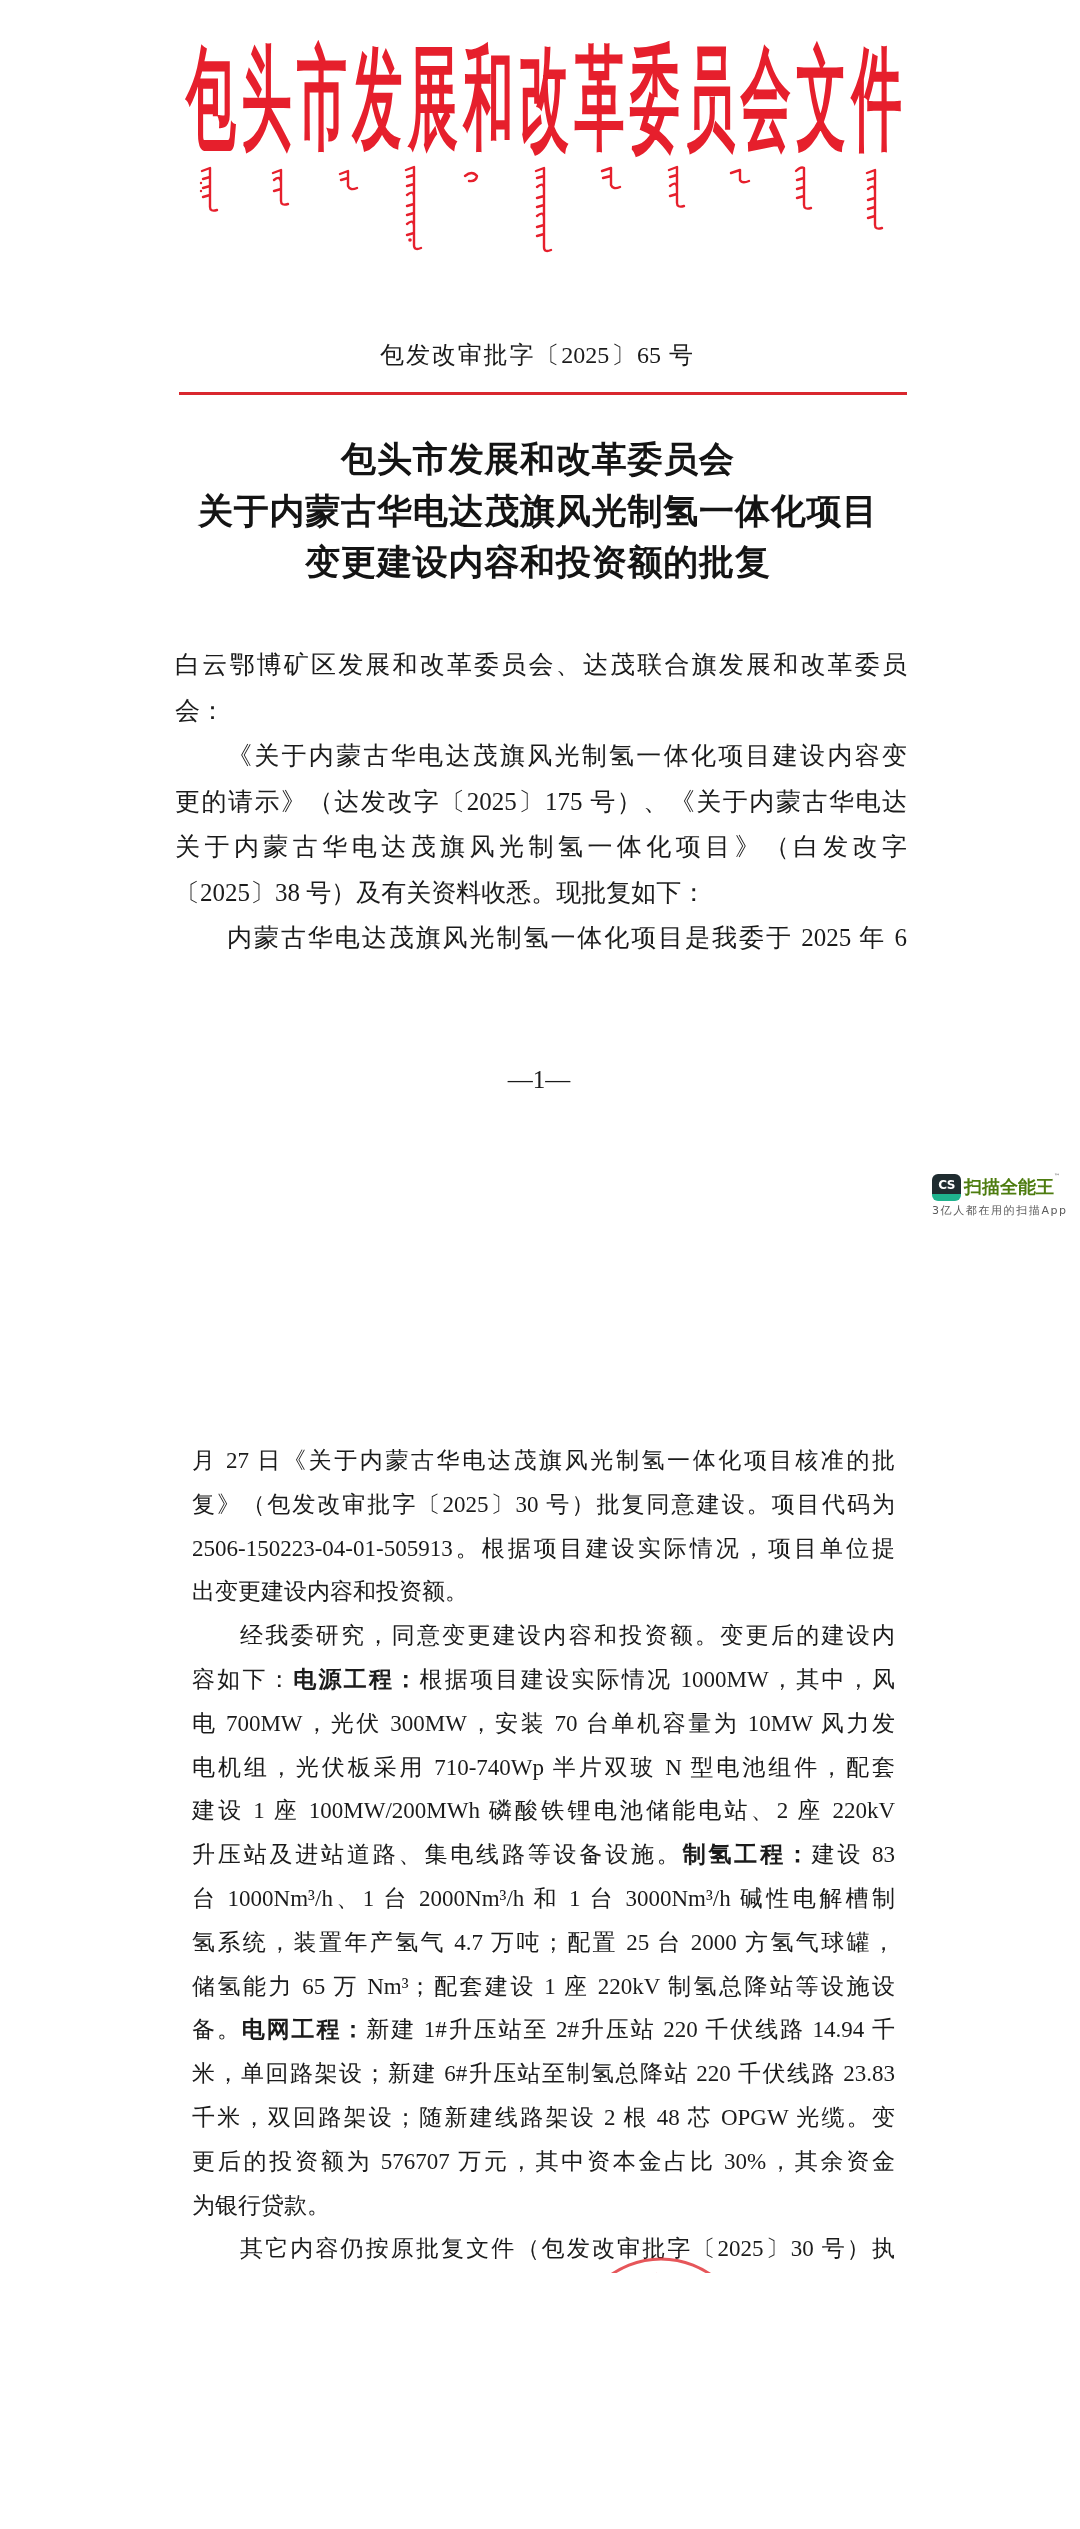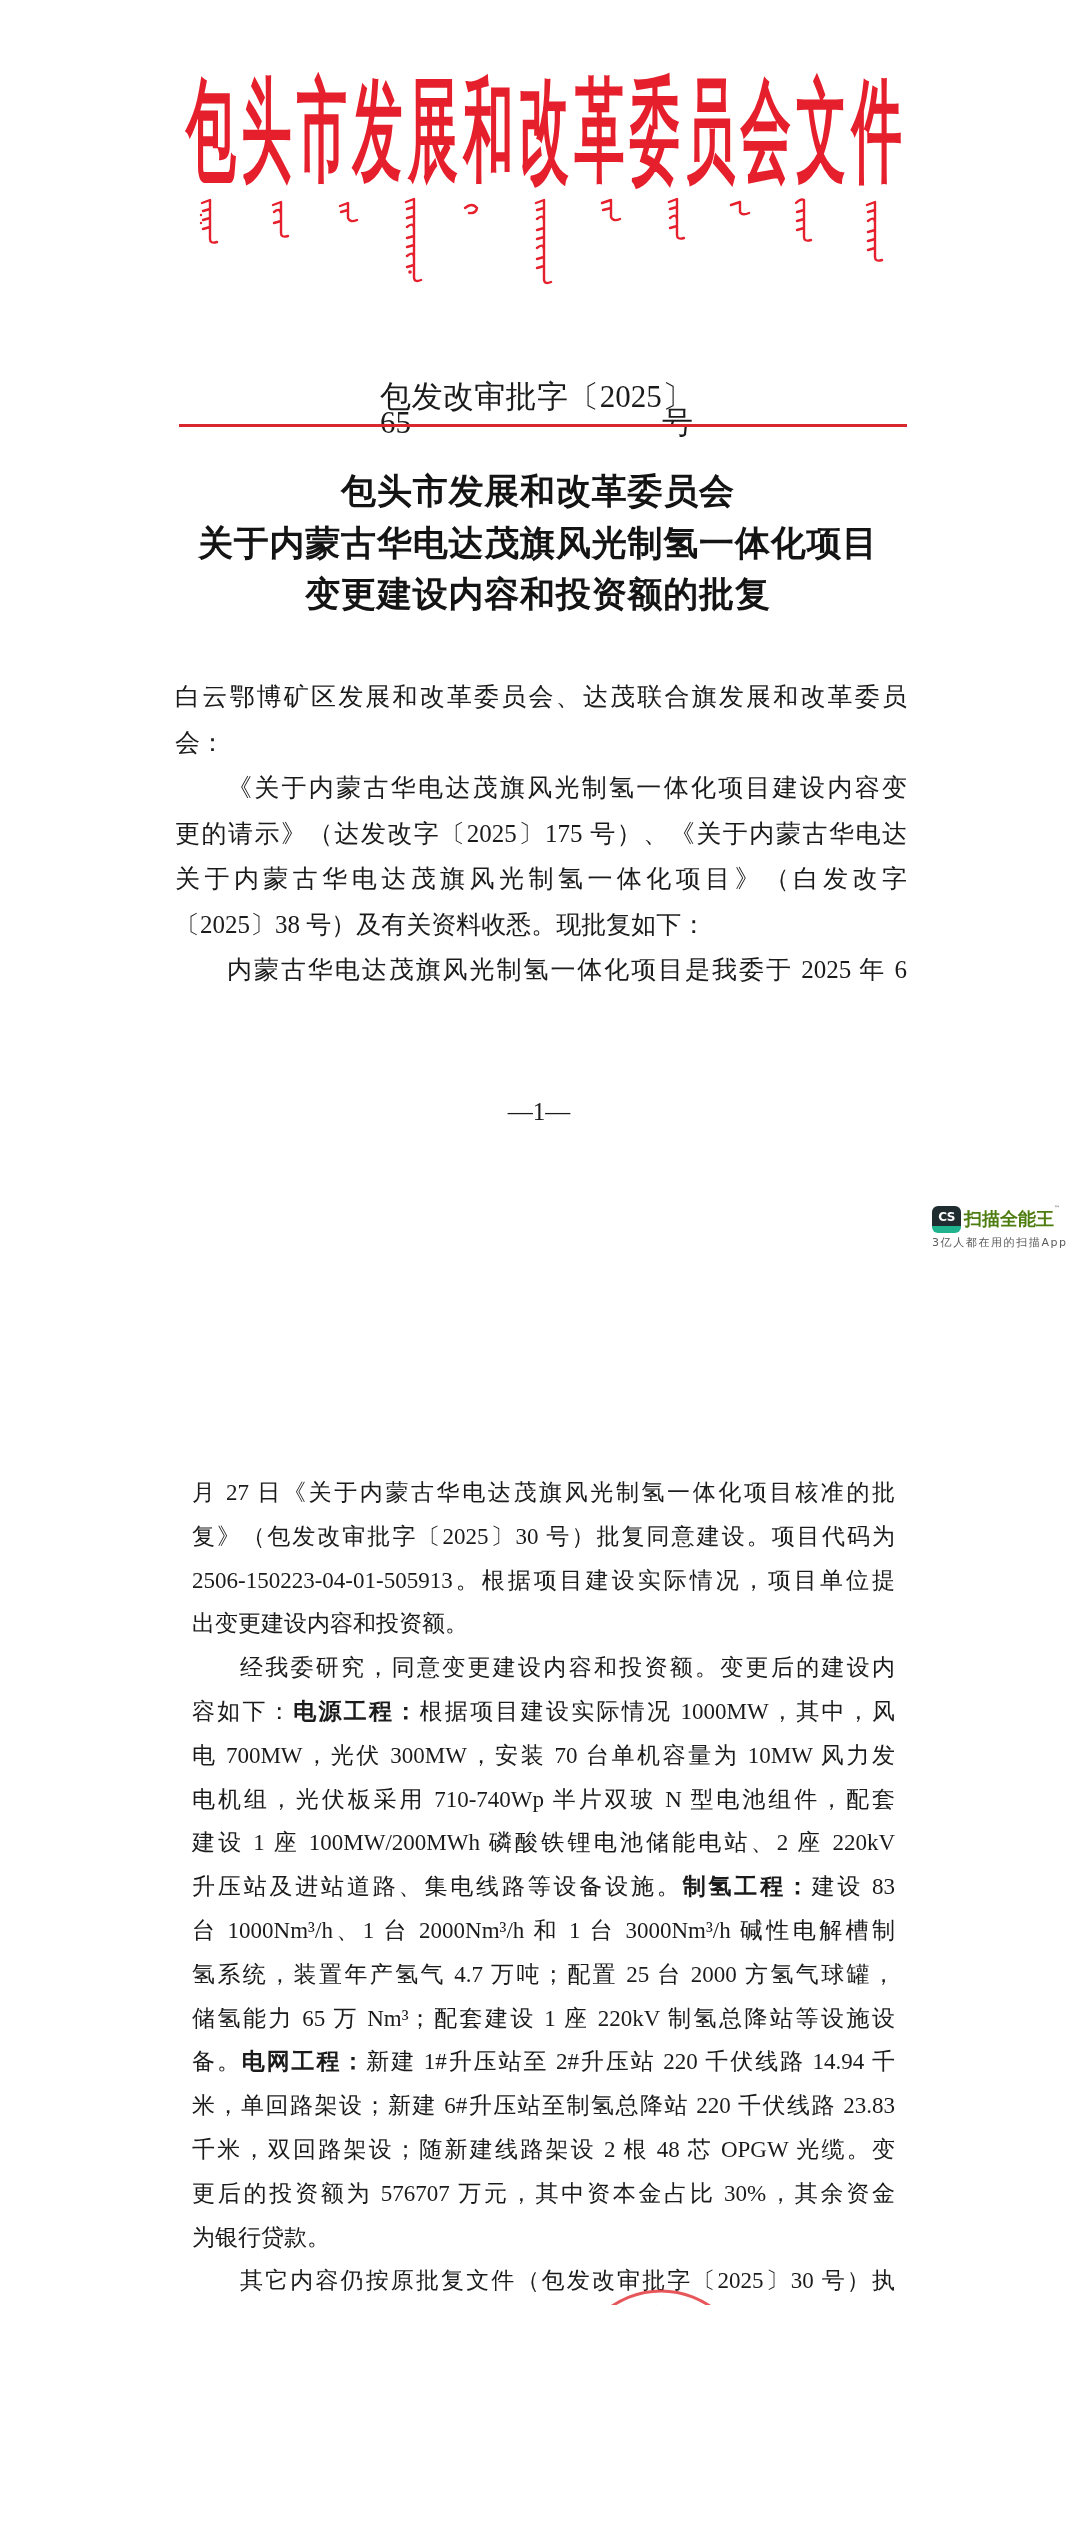--- a/index.html
+++ b/index.html
@@ -2,21 +2,20 @@
 <html><head>
 <meta charset="utf-8">
 <style>
   html, body { margin: 0; padding: 0; background: #ffffff; }
   .page {
     position: relative;
     width: 1080px;
     height: 2273px;
     background: #ffffff;
     overflow: hidden;
-    margin-top: 32px;
   }
 
   
   .red-title {
     position: absolute;
     left: 186px;
     top: 43px;
     font-family: "Liberation Serif", "DejaVu Serif", serif;
     font-weight: 700;
     font-size: 112px;
@@ -28,22 +27,22 @@
     transform-origin: 0 0;
   }
   .mongolian-svg { position: absolute; left: 0; top: 0; width: 1080px; height: 270px; }
 
   .fs {
     font-family: "Liberation Serif", "DejaVu Serif", serif;
     color: #1b1b1b;
   }
   .doc-number {
     position: absolute;
-    left: 380px; top: 352px; width: 313px;
-    font-size: 31px; line-height: 26px; height: 26px;
+    left: 380px; top: 342px; width: 313px;
+    font-size: 24px; line-height: 26px; height: 26px;
     text-align: justify; text-align-last: justify;
   }
   .red-rule {
     position: absolute;
     left: 179px; top: 392px; width: 728px; height: 3px;
     background: #d9272e;
   }
   .subject {
     position: absolute;
     left: 0; top: 434px; width: 1076px;

